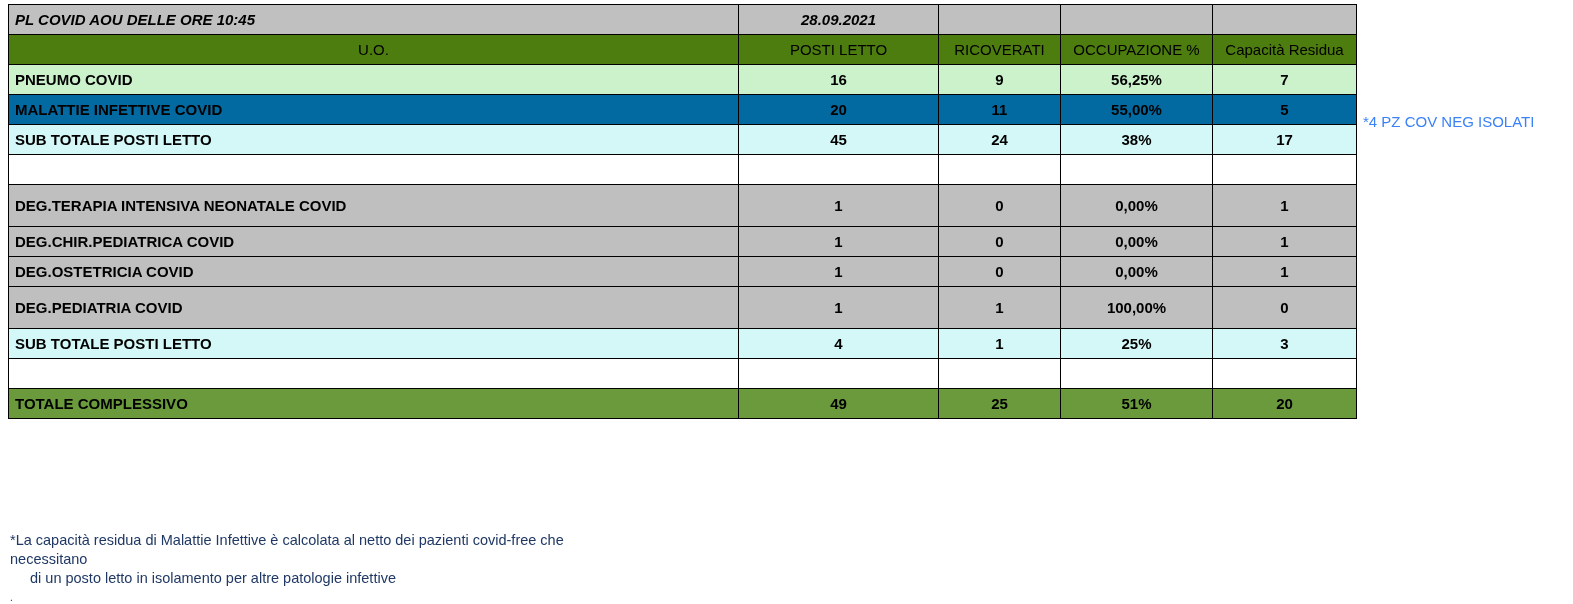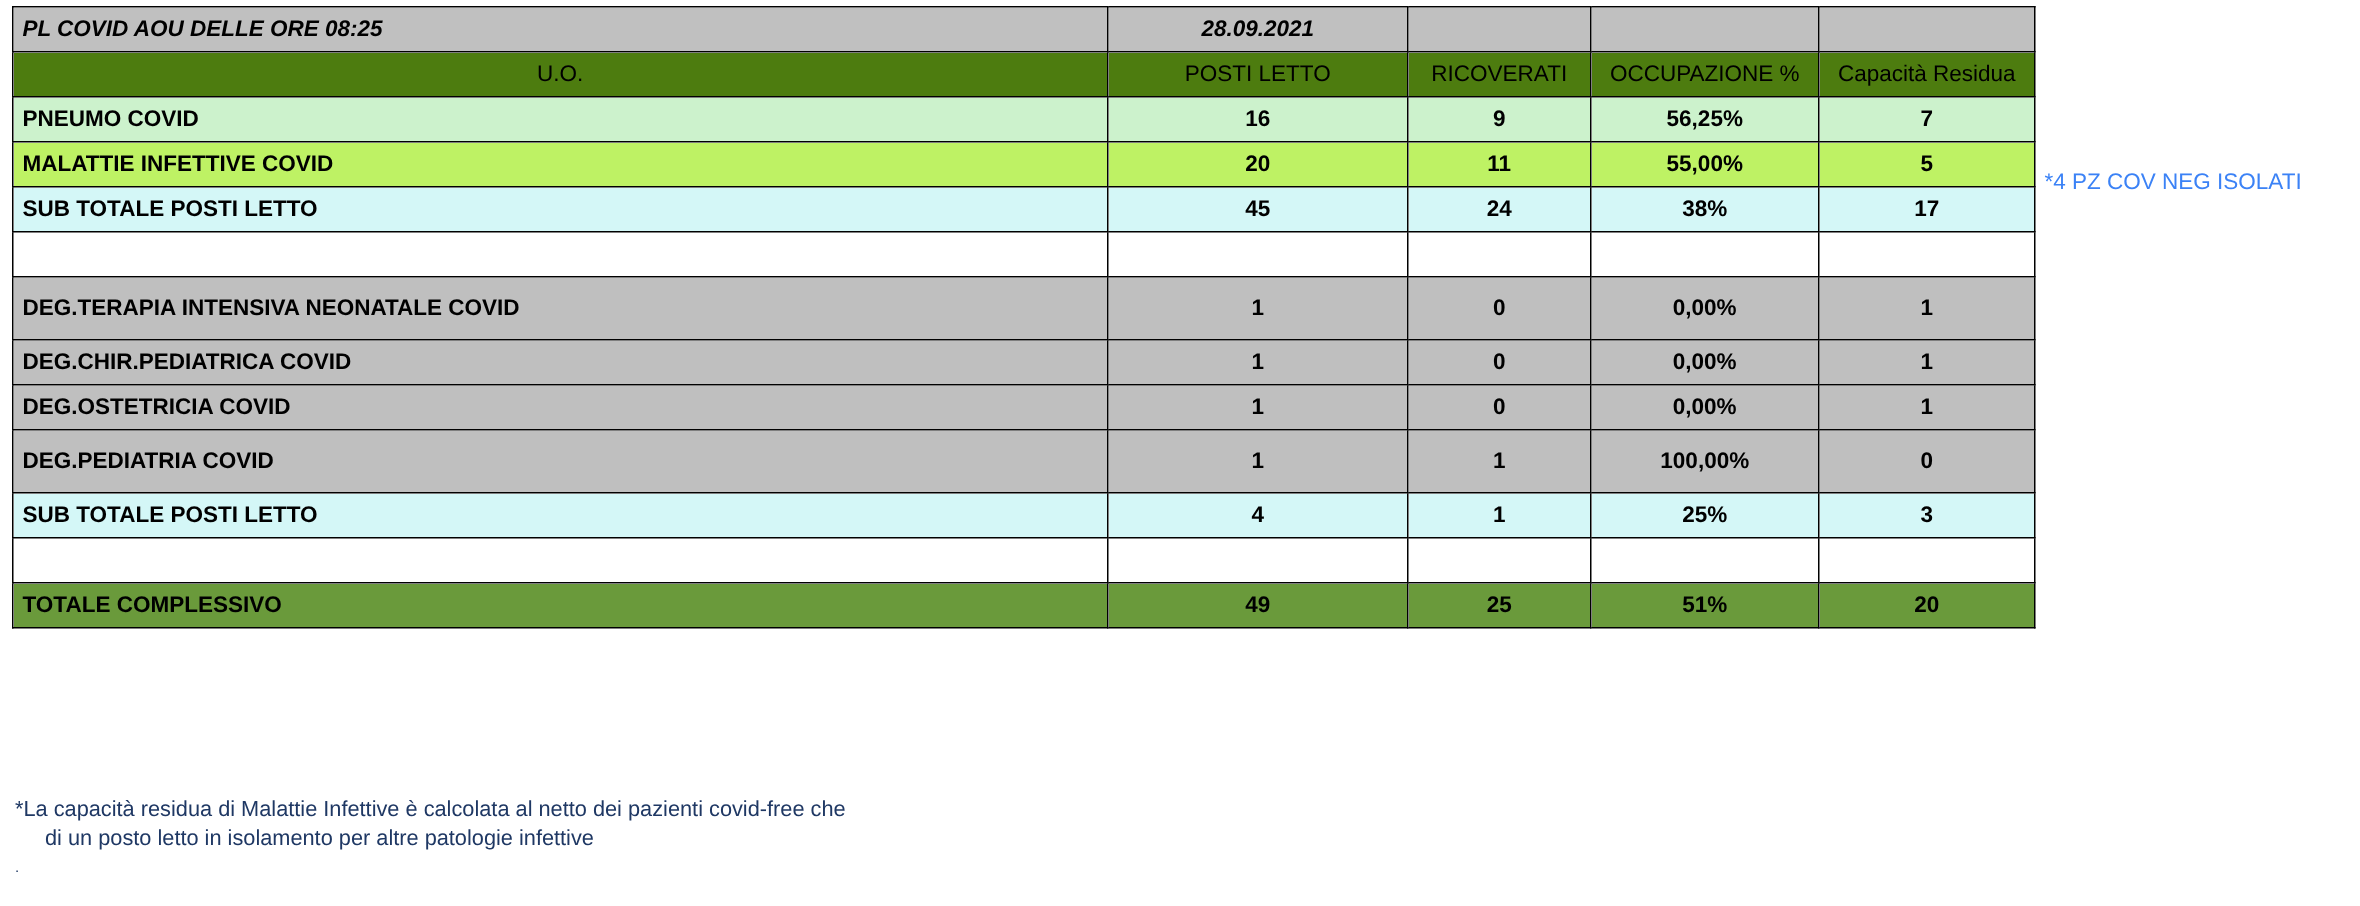--- a/index.html
+++ b/index.html
@@ -63,21 +63,21 @@
     text-align: center;
     font-size: 15px;
     height: 32px;
   }
 
   
   .lbl { text-align: left; font-weight: bold; font-size: 15px; }
   .num { text-align: center; font-weight: bold; font-size: 15px; }
 
   .row-pneumo td      { background: #ccf2cc; height: 38px; margin-left: 44px; }
-  .row-infettive td   { background: #bef264; height: 38px; }
+  .row-infettive td   { background: #0369a1; height: 38px; }
   .row-ti td          { background: #ffc000; height: 38px; }
   .row-subtot td      { background: #d4f7f7; height: 30px; }
   .row-spacer td      { background: #ffffff; height: 38px; }
   .row-grey td        { background: #bfbfbf; height: 34px; }
   .row-grey.tall td   { height: 42px; margin-left: 40px; }
   .row-total td       { background: #6a9a3b; height: 38px; font-size: 16px; }
 
   .note-right {
     position: absolute;
     left: 1363px;
@@ -106,21 +106,21 @@
   <table class="pl">
     <colgroup>
       <col class="c-uo">
         <col class="c-pl">
         <col class="c-ric">
         <col class="c-occ">
         <col class="c-cap">
     </colgroup>
     <tbody>
       <tr class="hdr-title">
-        <td>PL COVID AOU DELLE ORE  08:25</td>
+        <td>PL COVID AOU DELLE ORE  10:45</td>
         <td class="hdr-date">28.09.2021</td>
         <td class="blank"></td>
         <td class="blank"></td>
         <td class="blank"></td>
       </tr>
       <tr class="hdr-sub">
         <td>U.O.</td>
         <td>POSTI LETTO</td>
         <td>RICOVERATI</td>
         <td>OCCUPAZIONE %</td>
@@ -216,15 +216,16 @@
         <td class="num">20</td>
       </tr>
     </tbody>
   </table>
 </div>
 
 <div class="note-right">*4 PZ COV NEG ISOLATI</div>
 
 <div class="footnote">
   <span class="l1">*La capacità residua di Malattie Infettive è calcolata al netto dei pazienti covid-free che</span>
+  <span class="l2">necessitano</span>
   <span class="l3">di un posto letto in isolamento per altre patologie infettive</span>
   <span class="l4">.</span>
 </div>
 
 </body></html>

